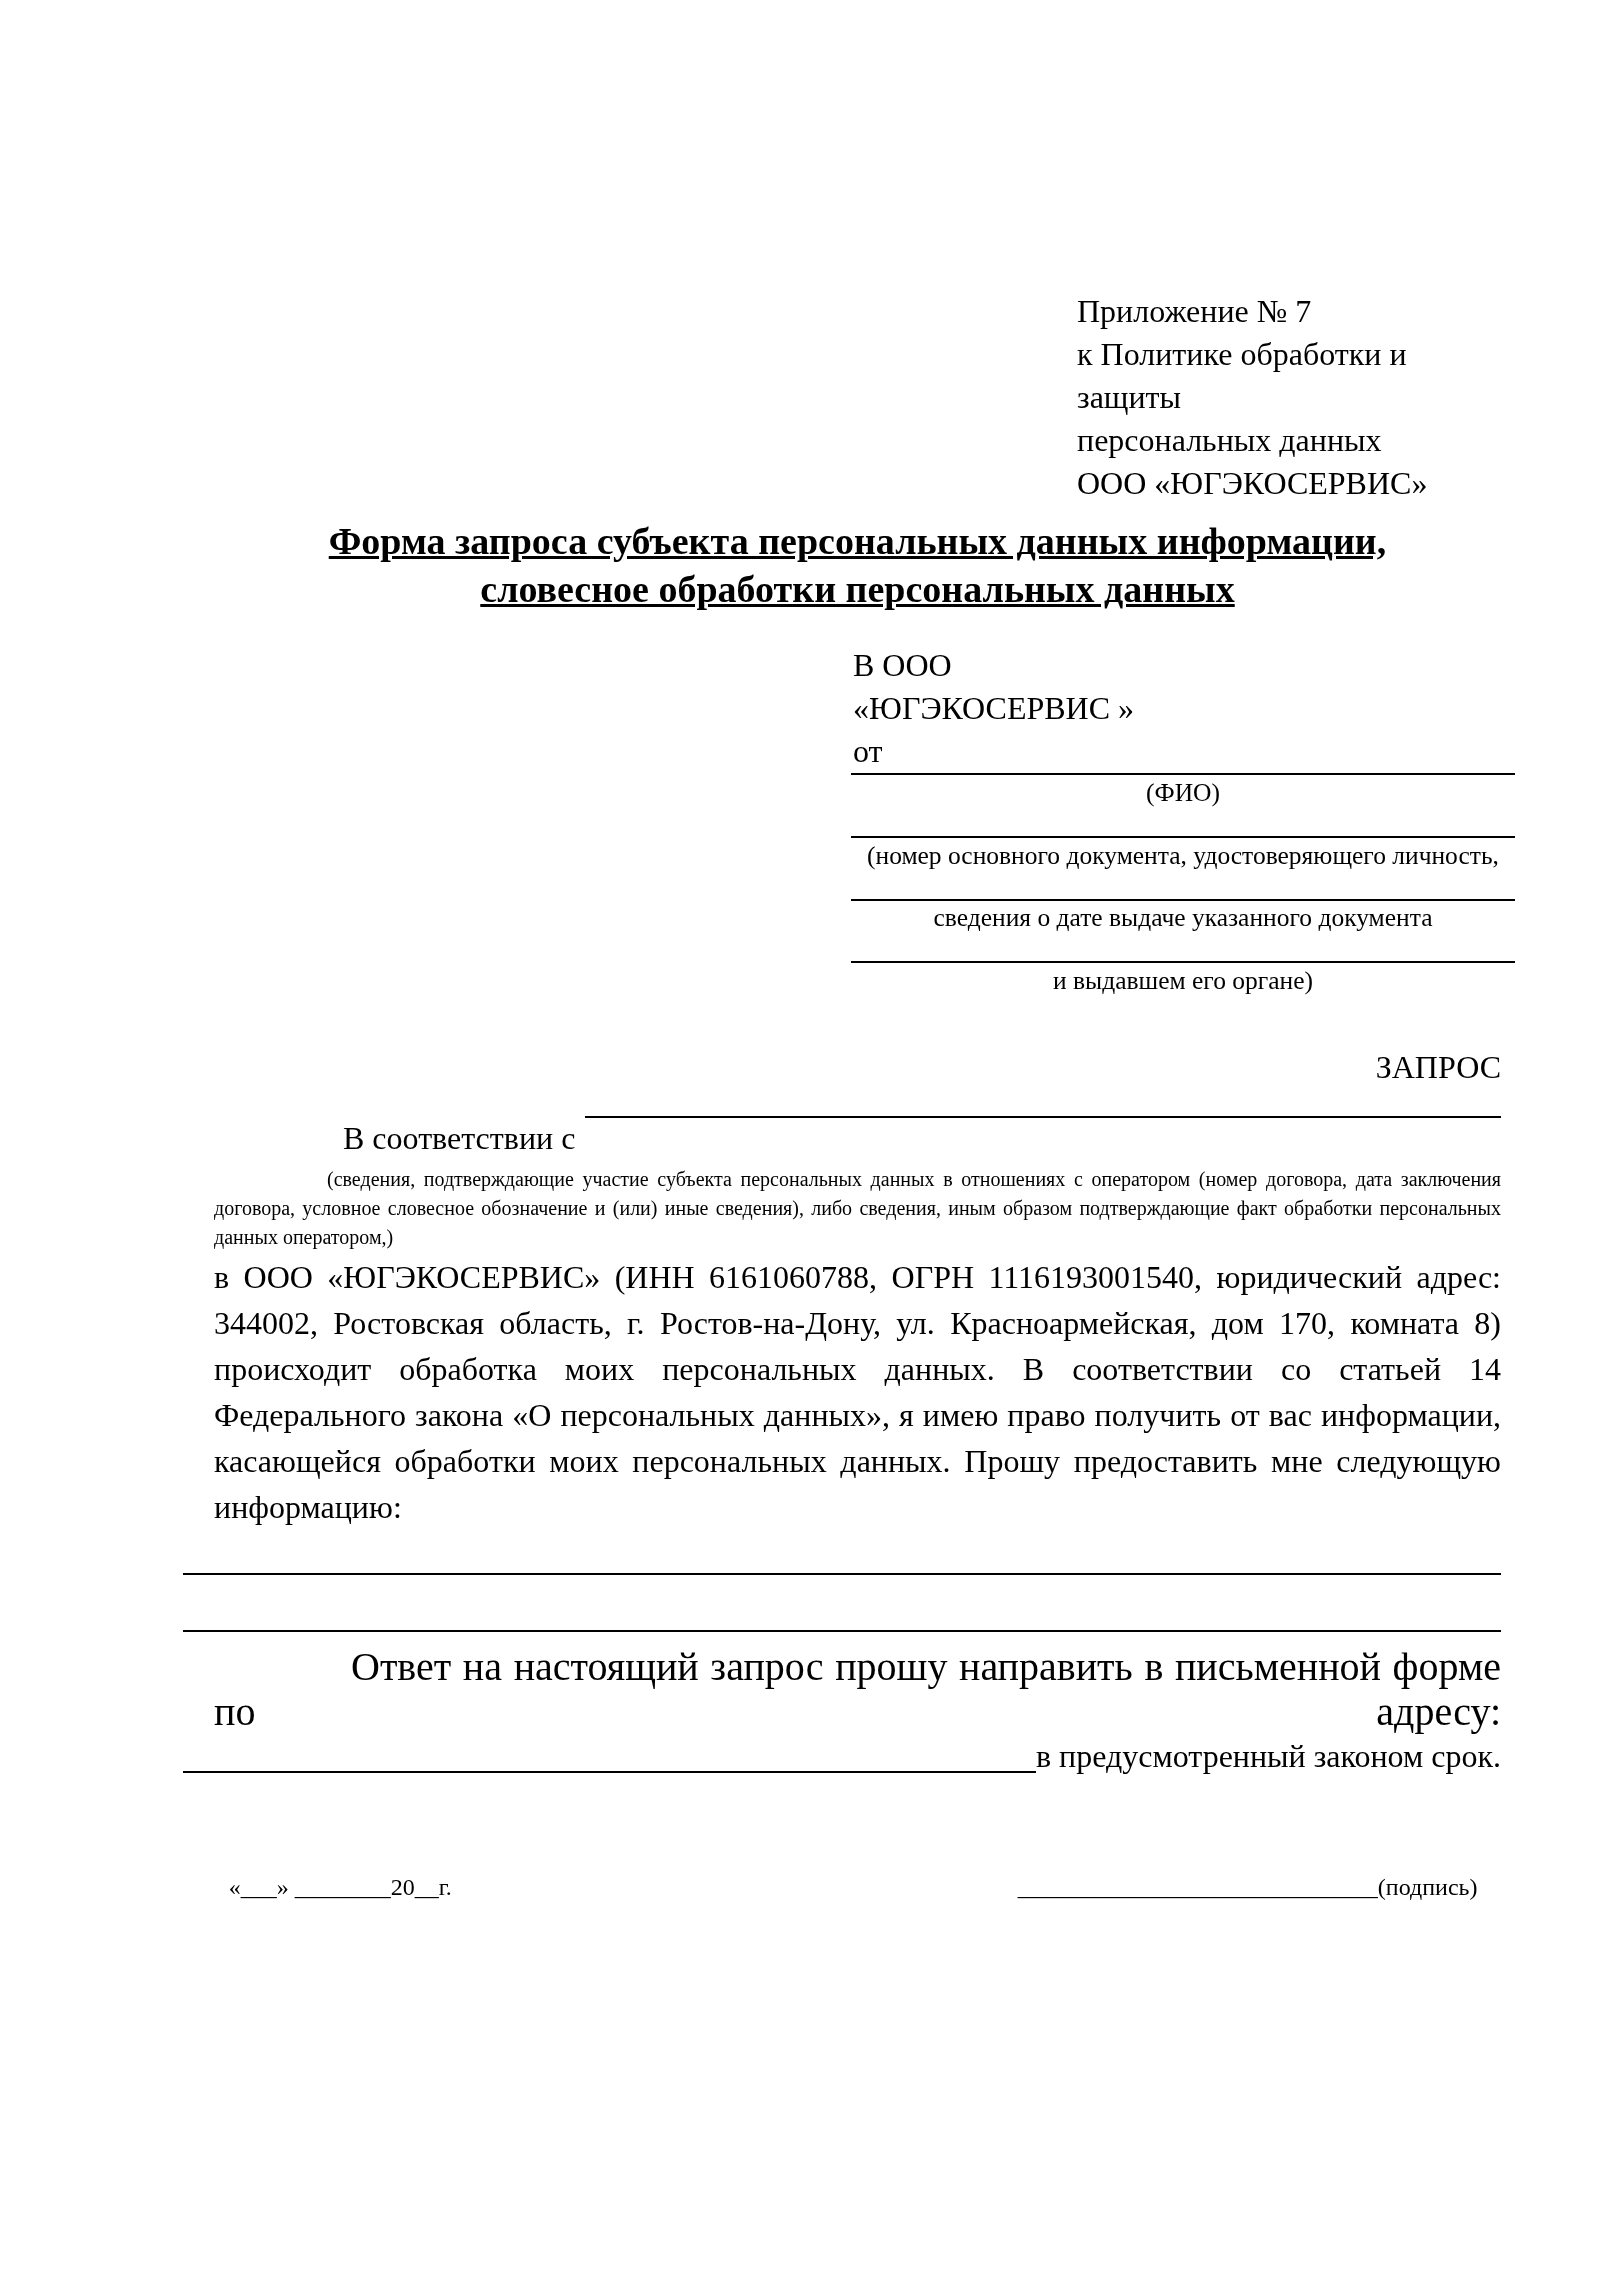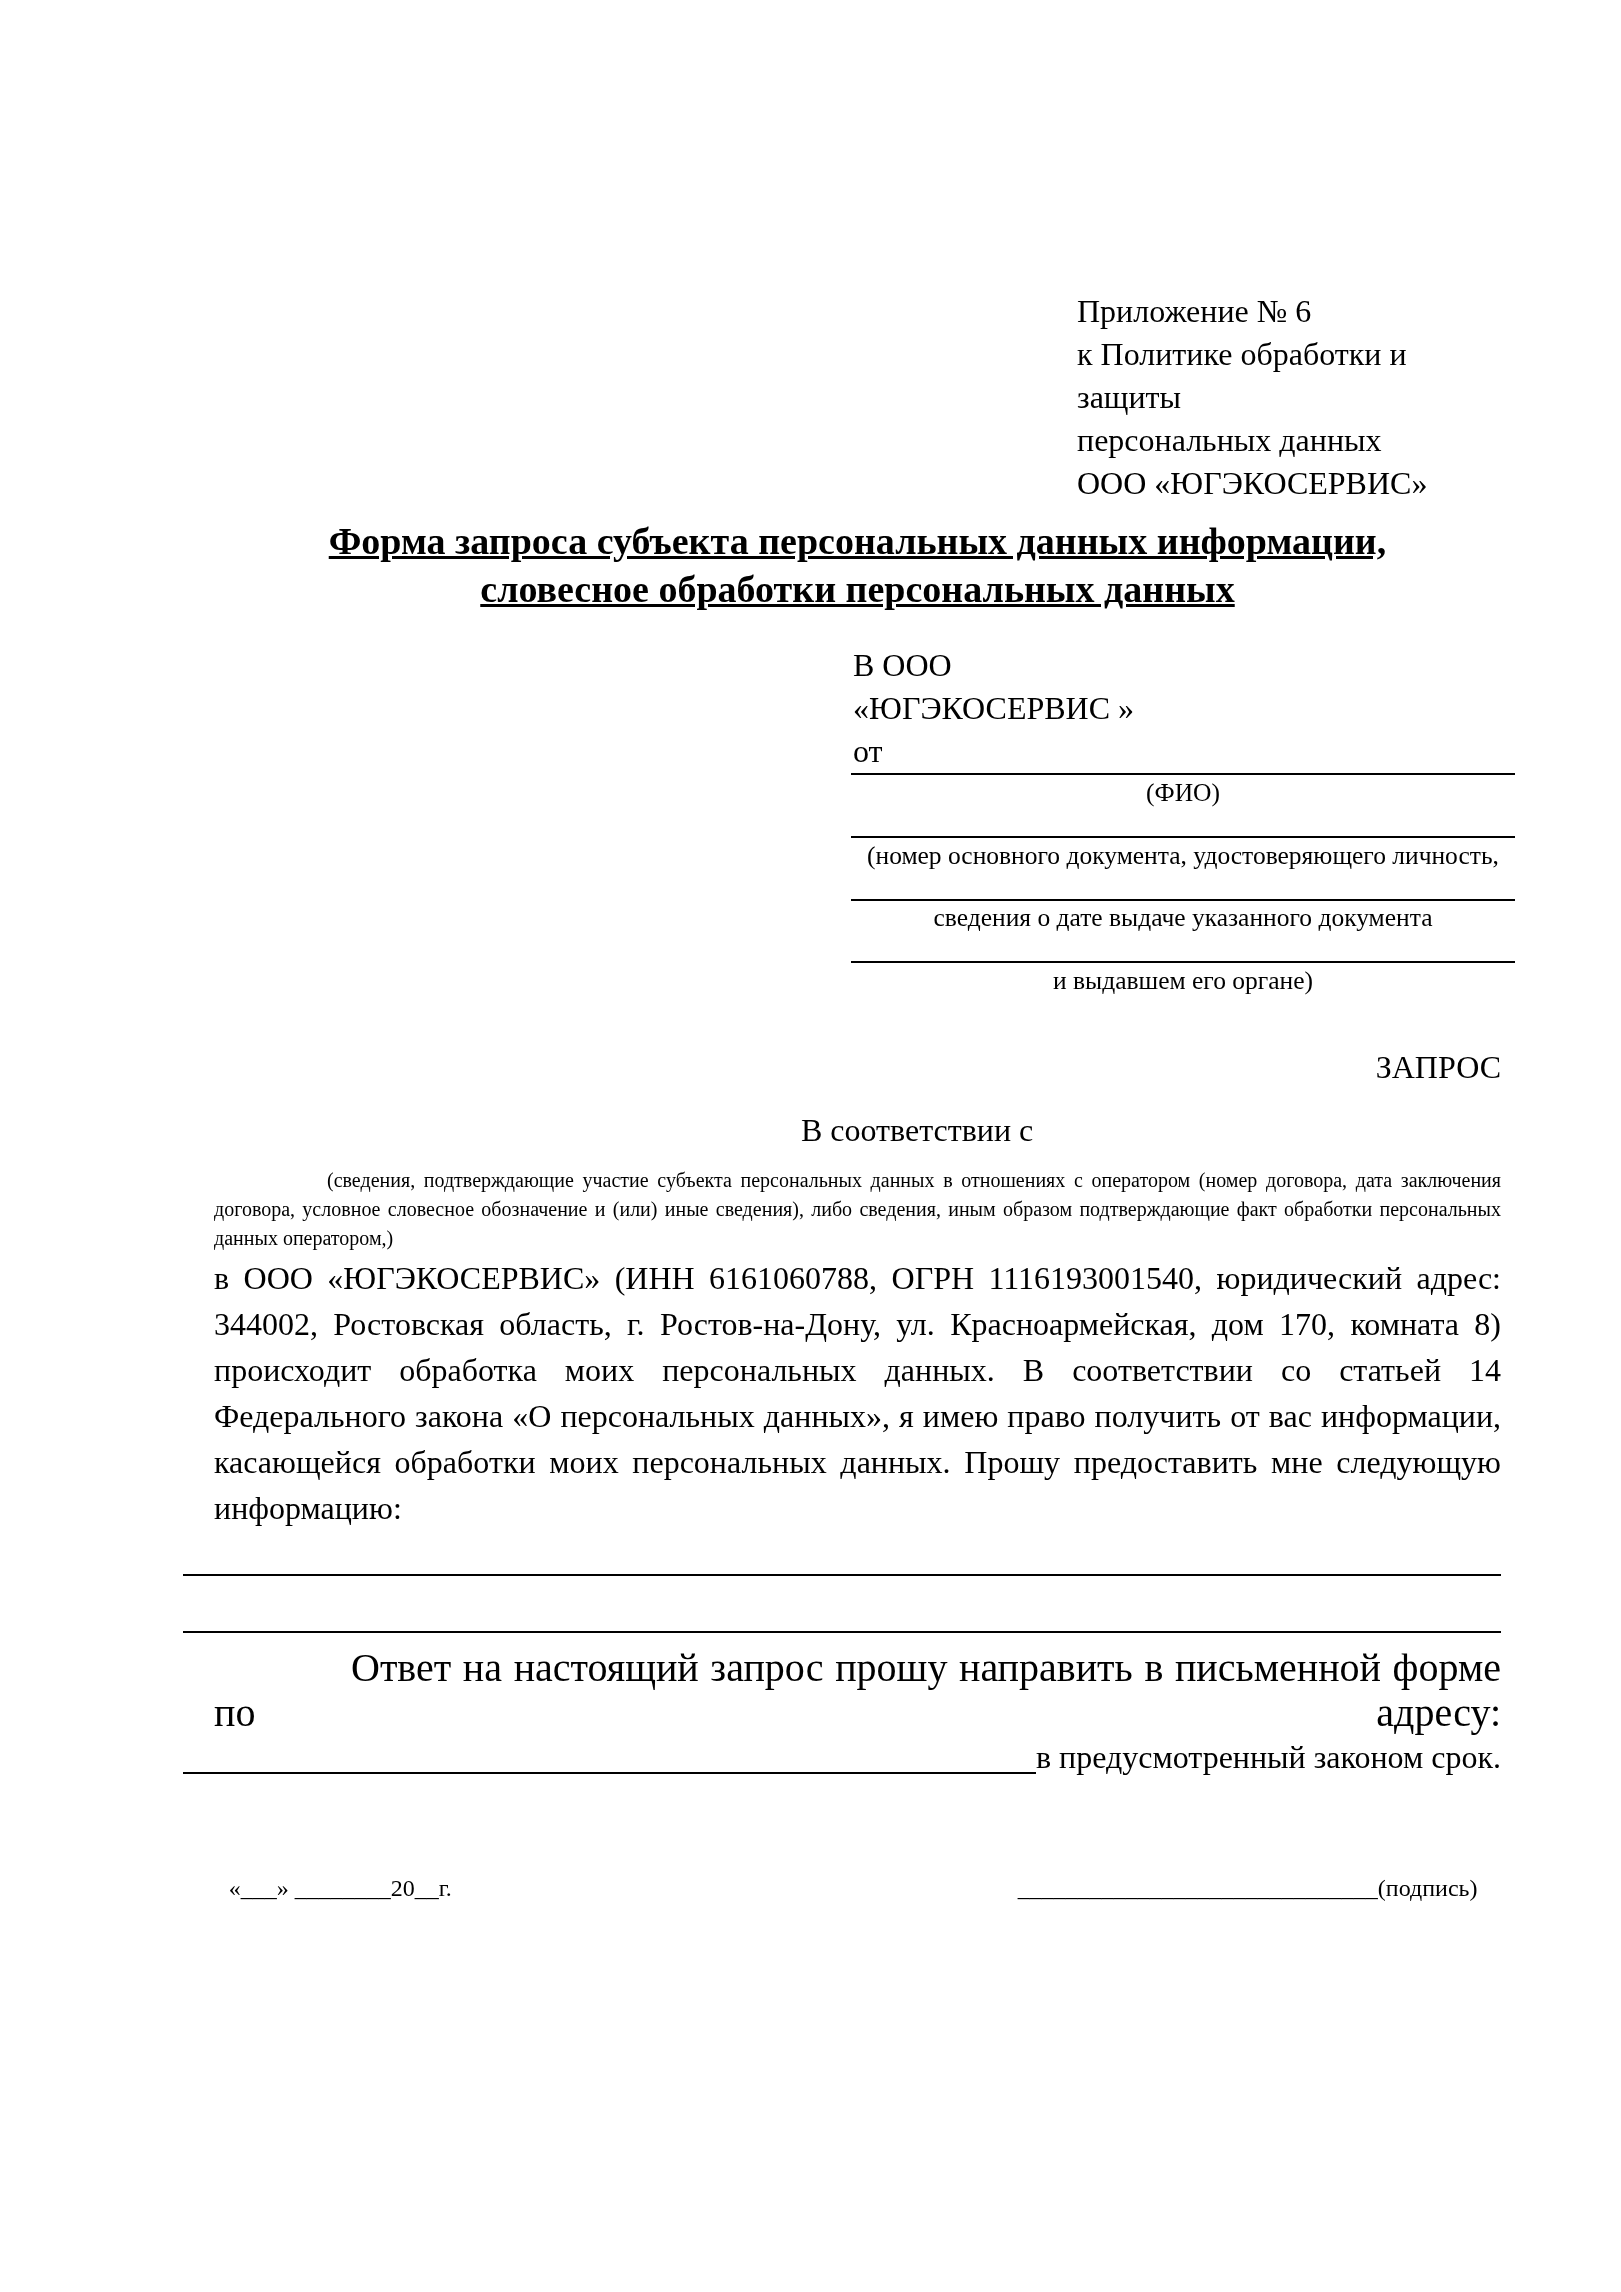--- a/index.html
+++ b/index.html
@@ -56,25 +56,24 @@
   }
   
   .zapros {
     margin-top: 51px;
     font-size: 32px;
     line-height: 43px;
     text-align: right;
   }
   .opening {
     display: flex;
-    align-items: center;
-    margin-top: 19px;
+    align-items: flex-start;
+    margin-top: 27px;
     font-size: 32px;
     line-height: 45px;
-    flex-direction: column;
   }
   .opening-text { margin-left: 129px; white-space: nowrap; padding-right: 9.8px; }
   .fill-line { flex: 1; border-bottom: 2.9px solid #000; margin-bottom: 6.9px; }
   .fineprint {
     margin: 3.9px 0 0 0;
     font-size: 20px;
     line-height: 29px;
     text-align: justify;
     text-indent: 113px;
   }
@@ -120,21 +119,21 @@
   }
   .sig-group { margin-right: 23.5px; white-space: nowrap; }
 </style>
 </head>
 <body>
 
 <div class="page">
   <div class="content">
 
     <div class="appendix">
-      <div>Приложение № 6</div>
+      <div>Приложение № 7</div>
       <div>к Политике обработки и защиты</div>
       <div>персональных данных</div>
       <div>ООО «ЮГЭКОСЕРВИС»</div>
     </div>
 
     <div class="title">
       <div>Форма запроса субъекта персональных данных информации,</div>
       <div>словесное обработки персональных данных</div>
     </div>
 

